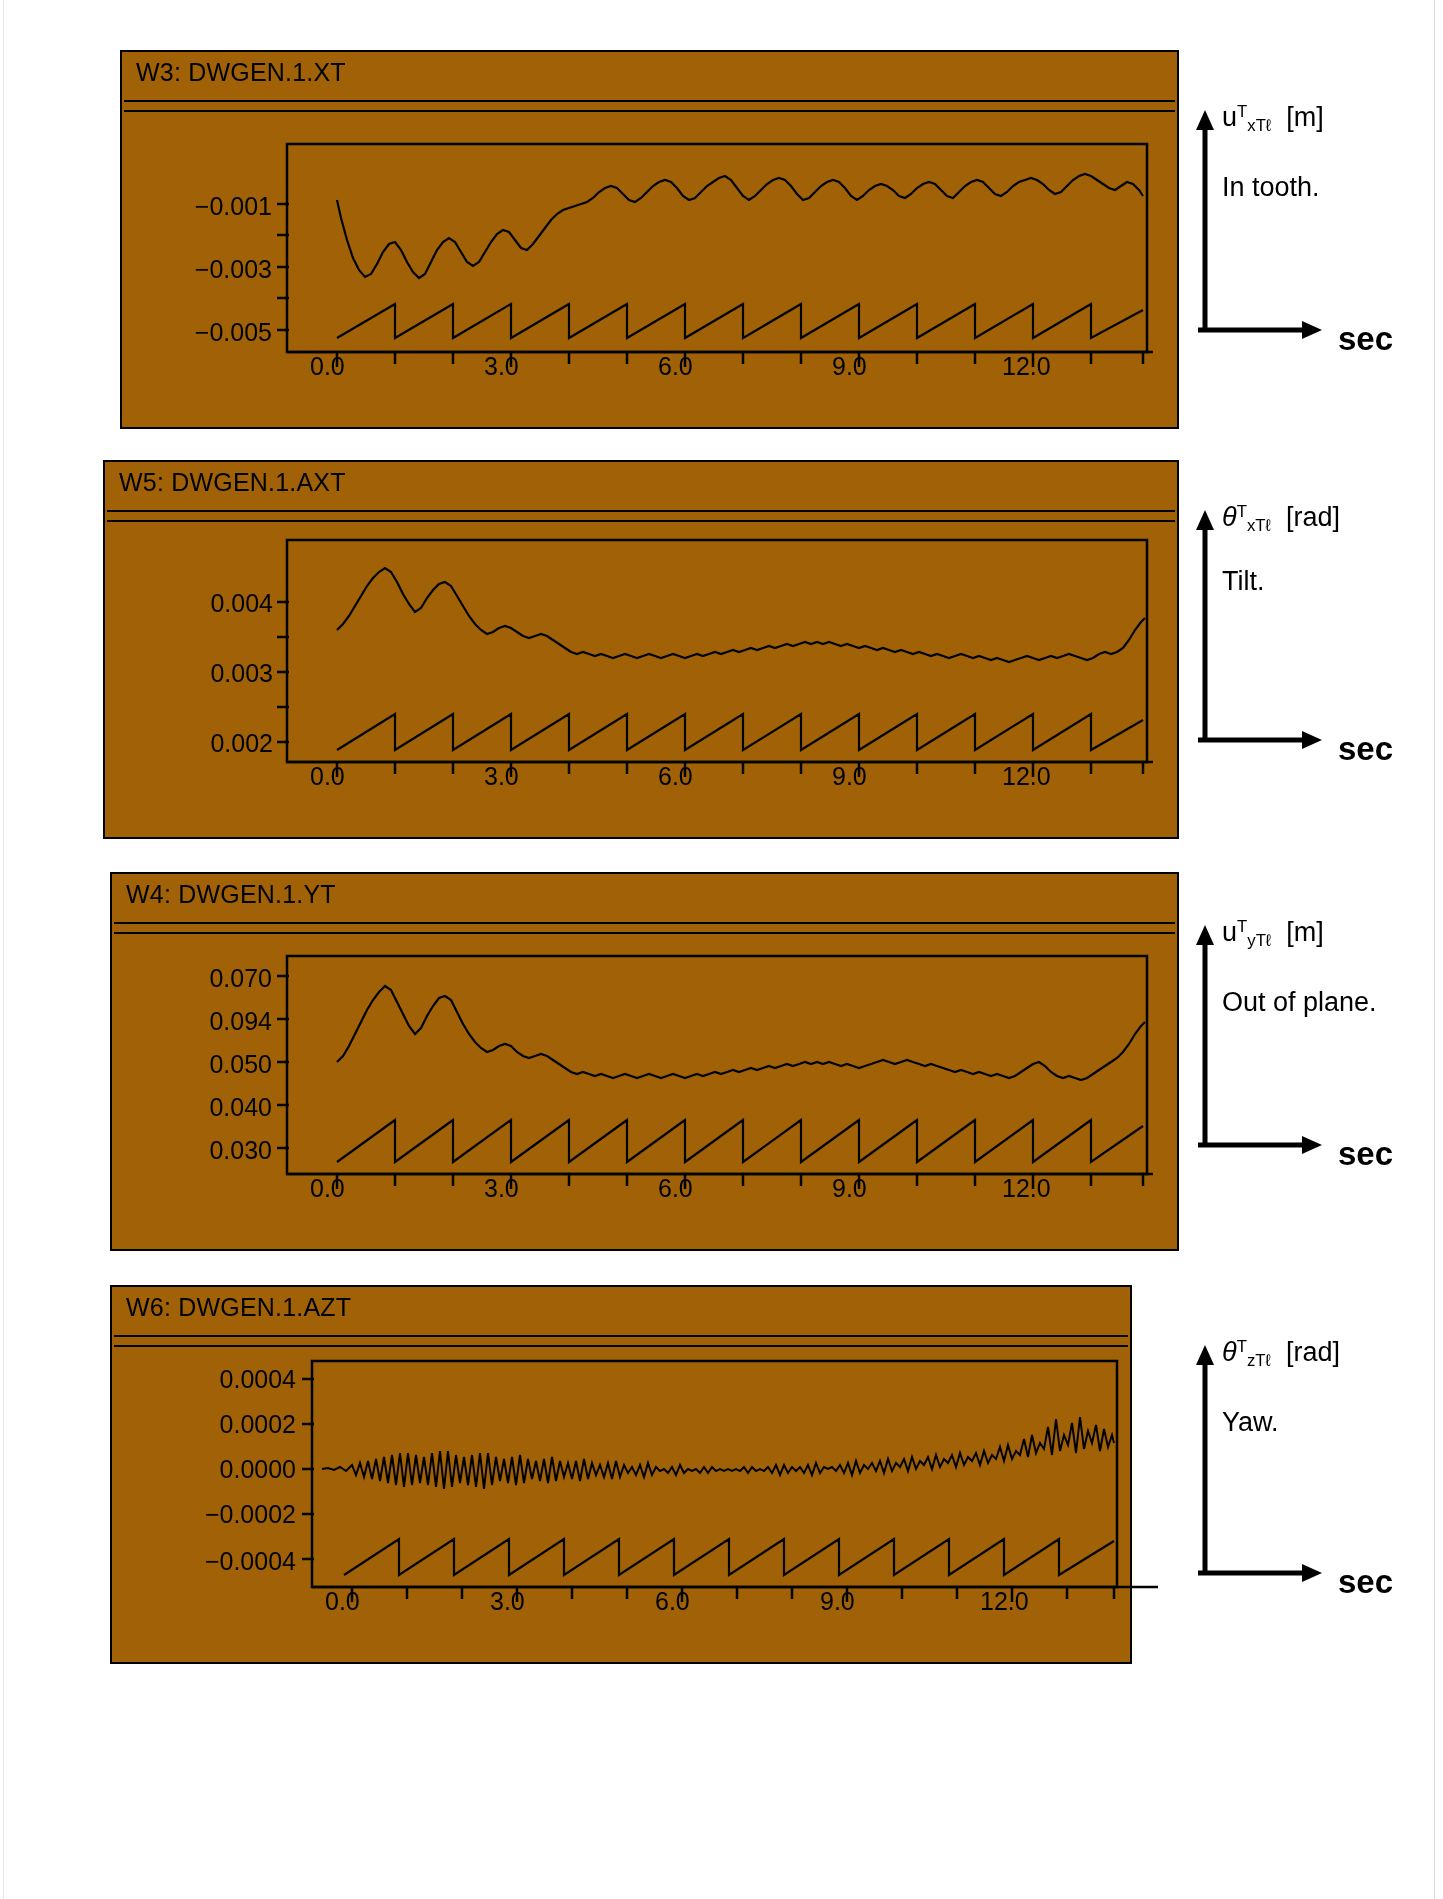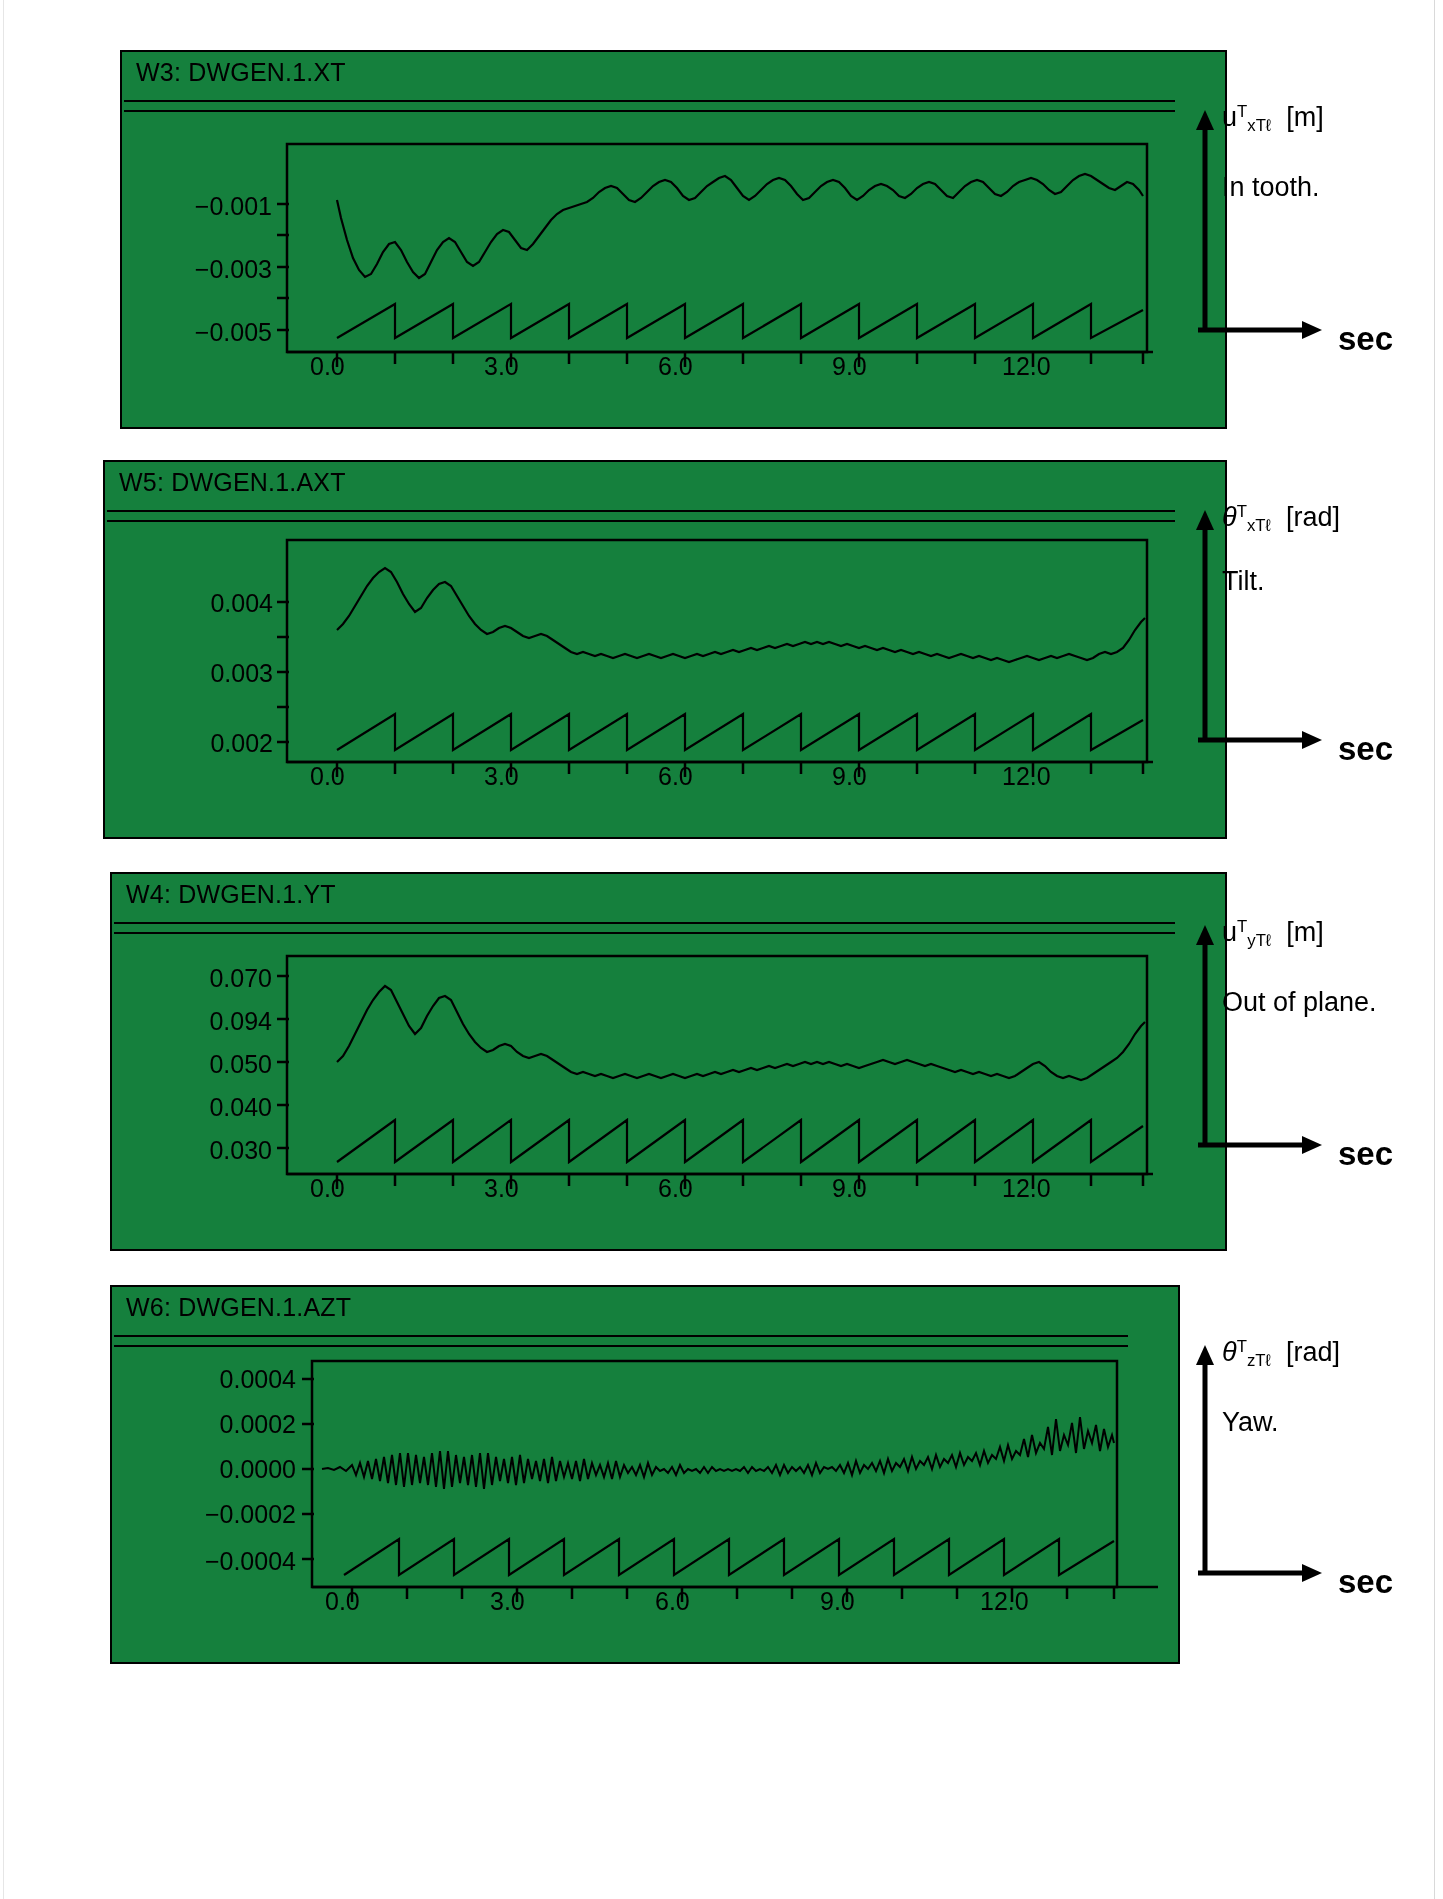--- a/index.html
+++ b/index.html
@@ -2,21 +2,21 @@
 <html><head>
 <meta charset="utf-8">
 <style>
   html,body{margin:0;padding:0;background:#fff;}
   body{width:1443px;height:1899px;font-family:"Liberation Sans",sans-serif;color:#000;position:relative;overflow:hidden;}
   .page{position:absolute;left:0;top:0;width:1443px;height:1899px;}
   
   .edge-line{position:absolute;right:8px;top:0;width:1px;height:1899px;background:#d9d9d9;}
   .edge-line2{position:absolute;left:3px;top:0;width:1px;height:1899px;background:#e6e6e6;}
 
-  .panel{position:absolute;border:2px solid #000;background:#15803d;padding-left:48px;}
+  .panel{position:absolute;border:2px solid #000;background:#a16207;}
   .panel-title{position:absolute;left:14px;top:6px;font-size:25px;letter-spacing:0.2px;white-space:nowrap;}
   .title-rule{position:absolute;left:2px;height:2px;background:#000;}
 
   .ylab{position:absolute;font-size:25px;text-align:right;white-space:nowrap;}
   .xlab{position:absolute;font-size:25px;white-space:nowrap;text-align:center;}
 
   svg{display:block;}
 
   .rightblock{position:absolute;}
   .rb-unit{position:absolute;font-size:27px;white-space:nowrap;}

